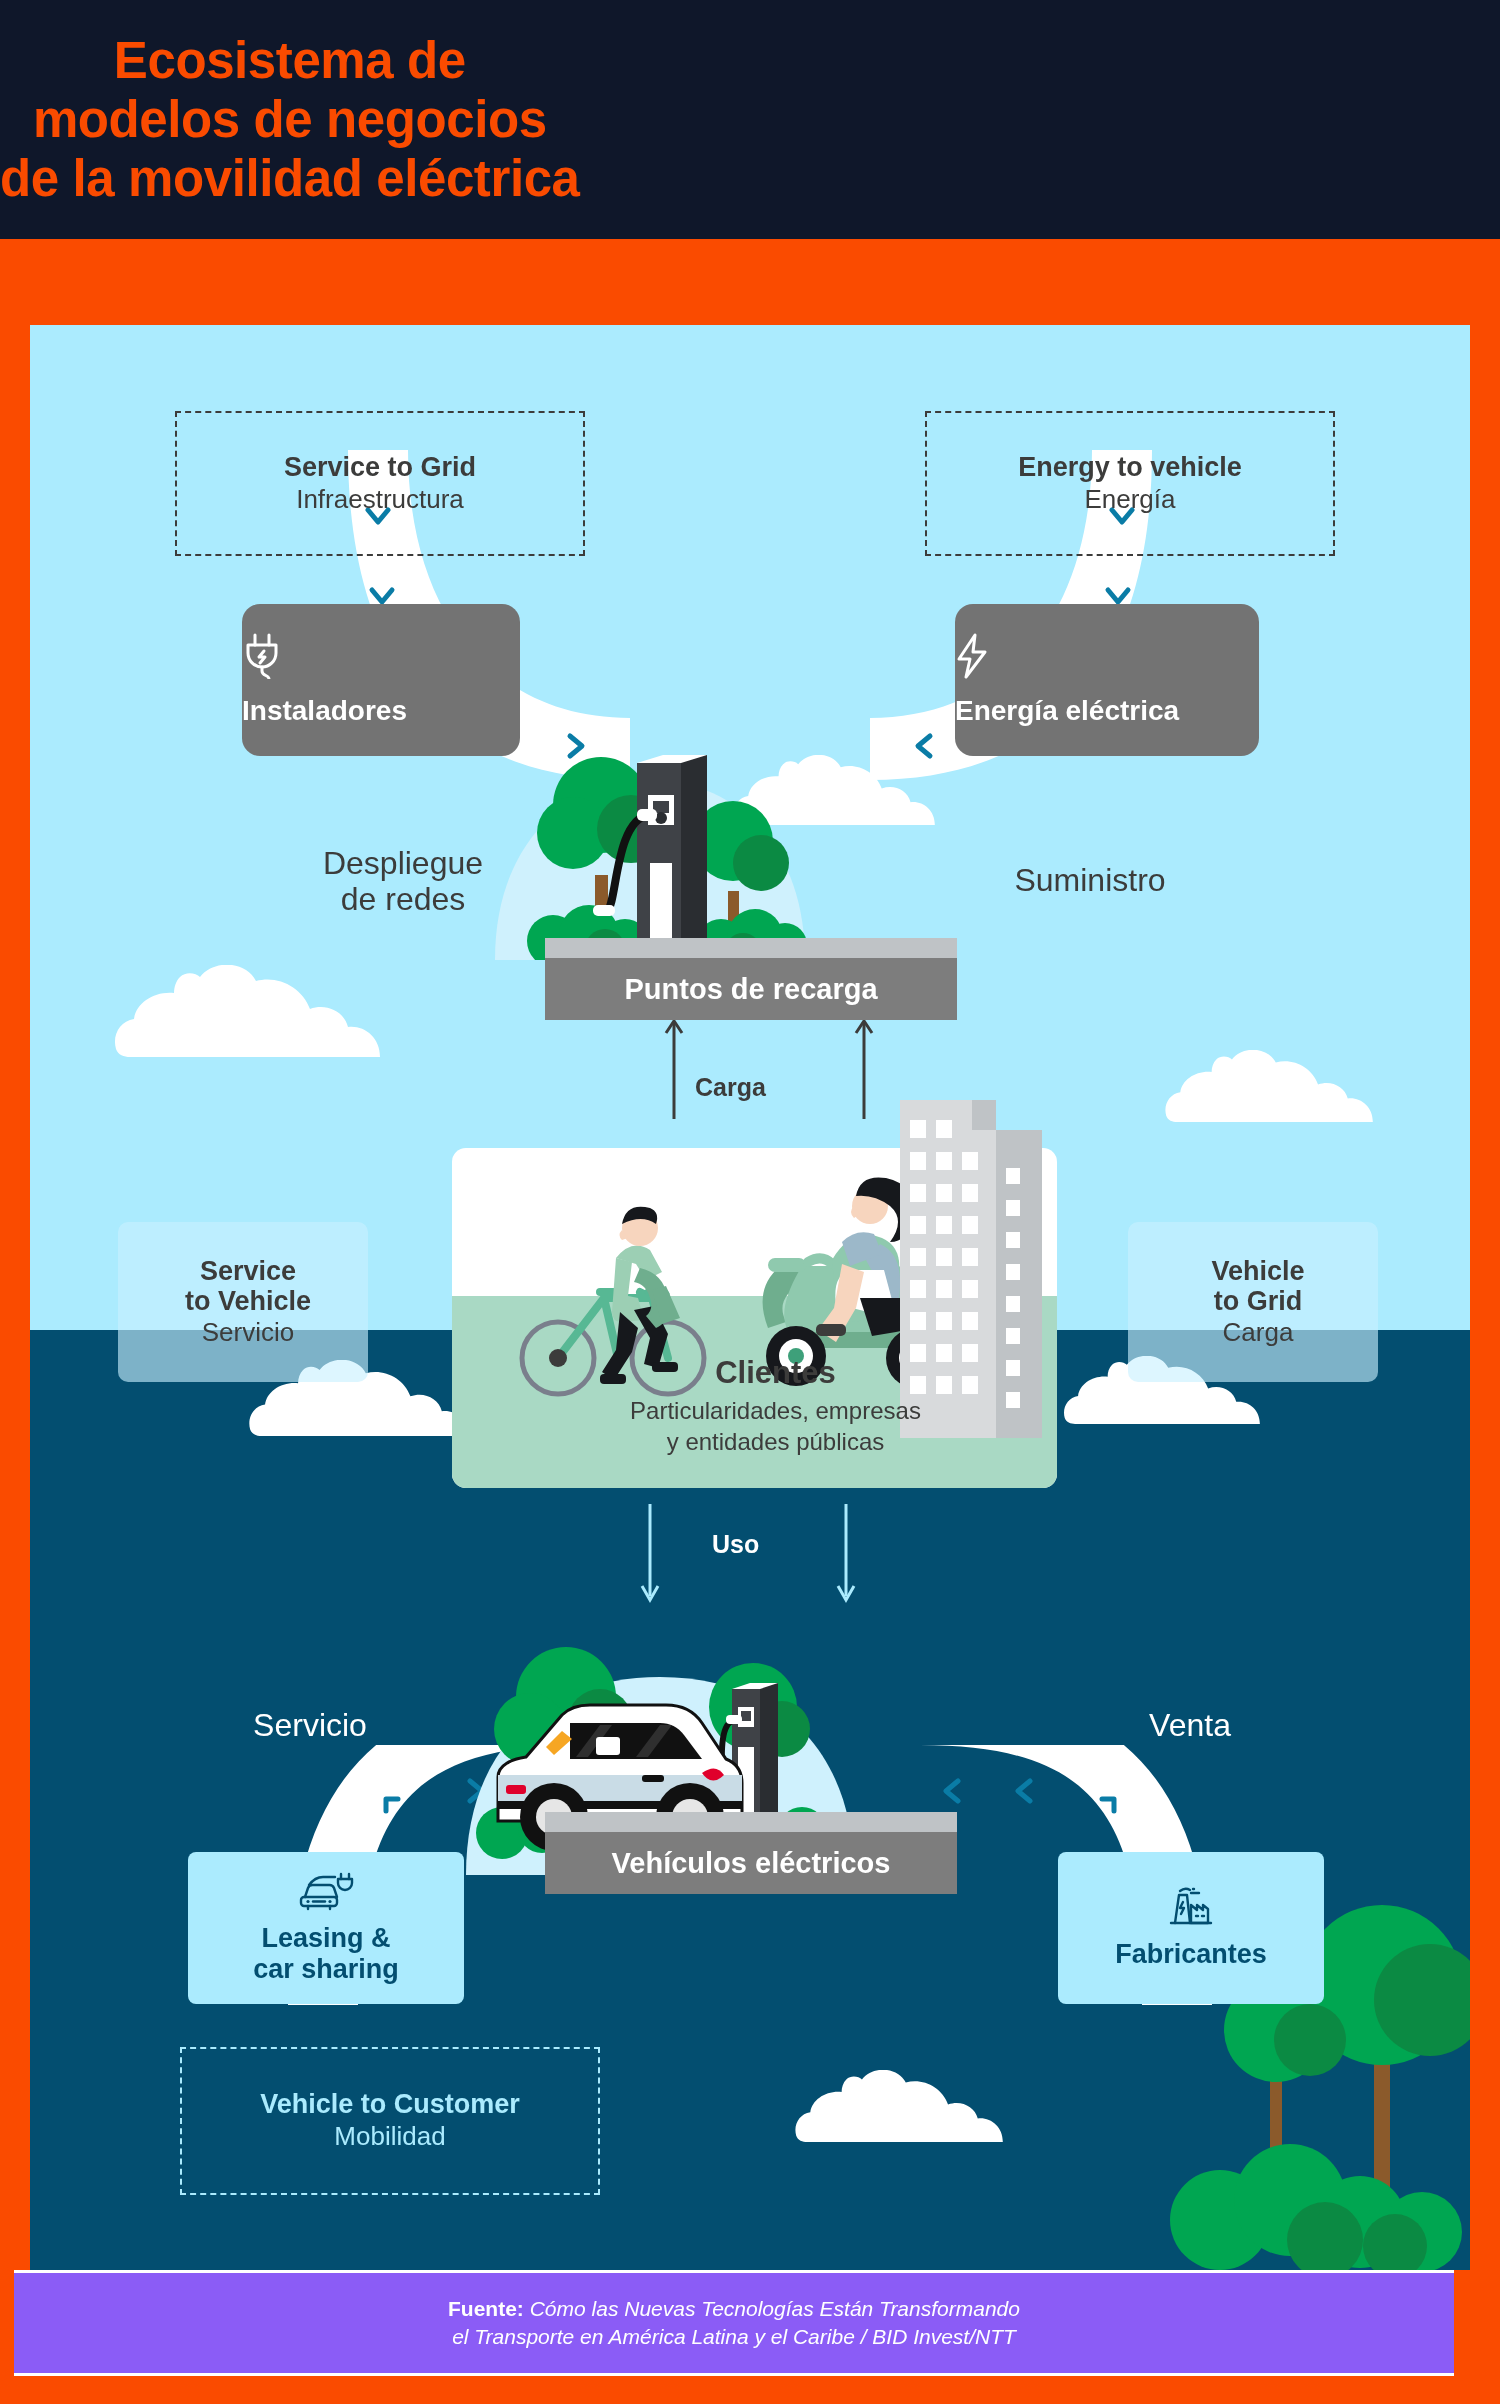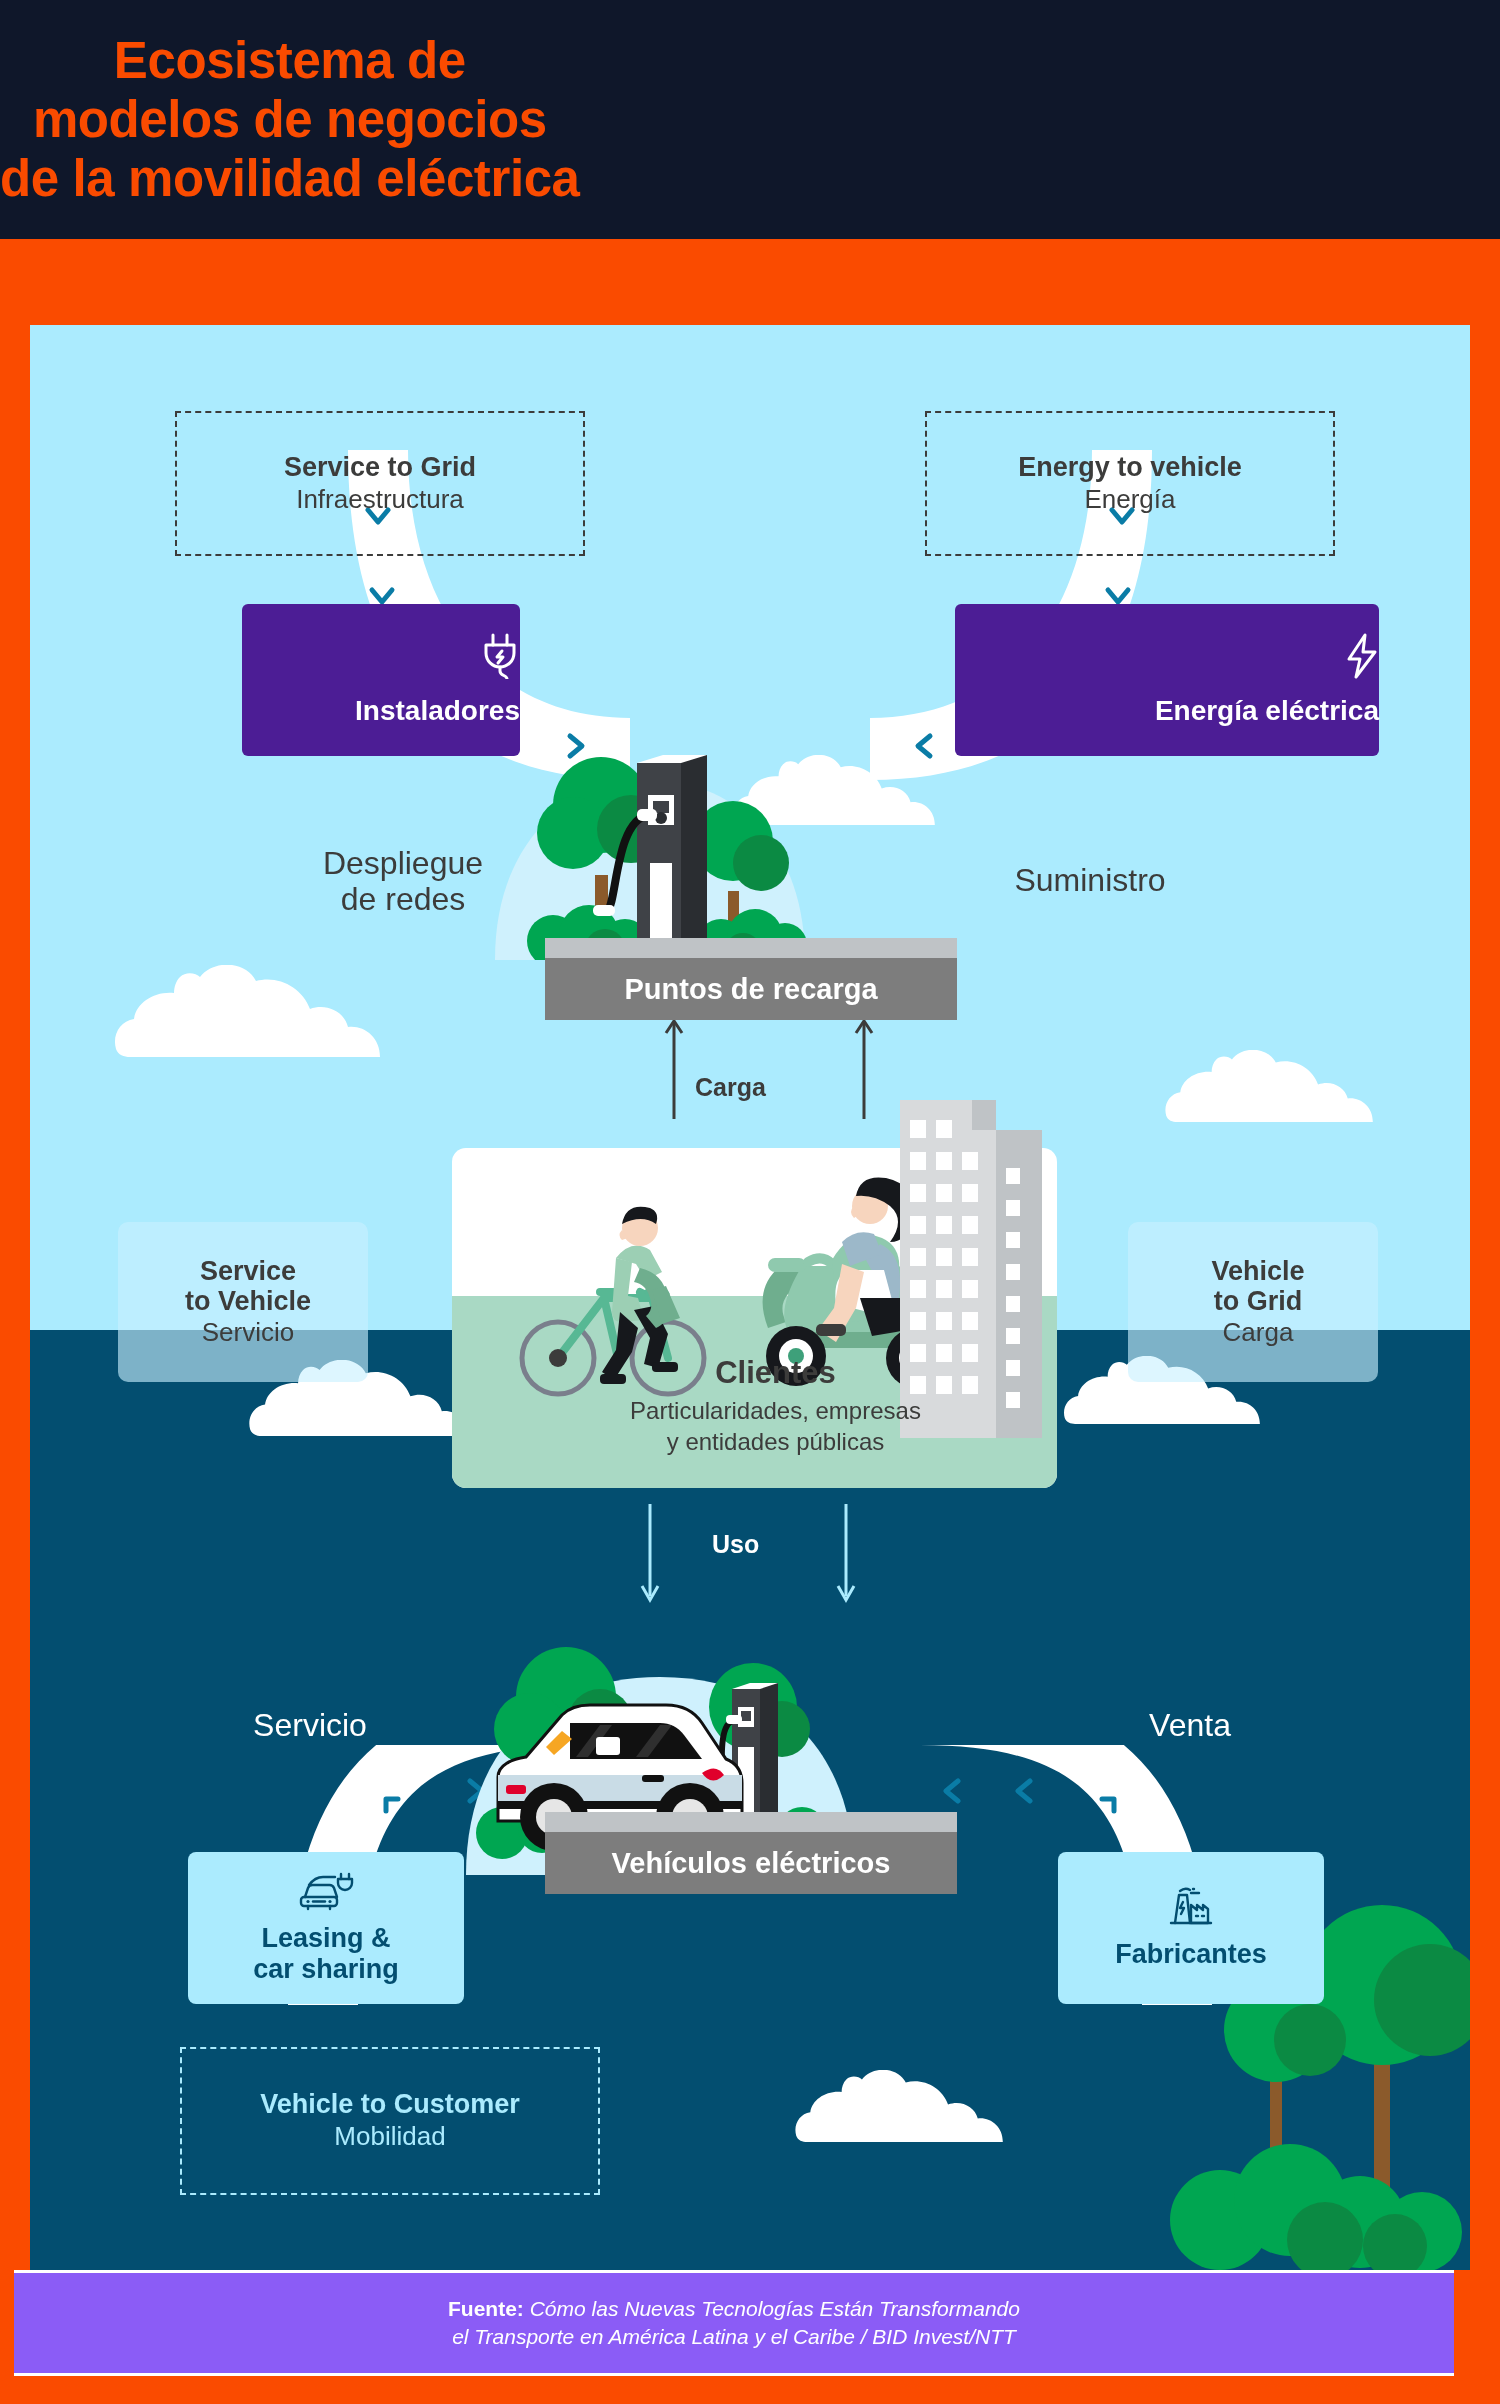--- a/index.html
+++ b/index.html
@@ -50,22 +50,22 @@
     text-align:center;
   }
   .dashed-box .en{ font-weight:bold; font-size:27px; color:#3C3C3B; line-height:1.18; }
   .dashed-box .es{ font-size:26px; color:#3C3C3B; line-height:1.2; }
   .dashed-box.on-dark{ border-color:#ABEBFE; }
   .dashed-box.on-dark .en{ color:#ABEBFE; }
   .dashed-box.on-dark .es{ color:#ABEBFE; }
 
   
   .teal-card{
-    position:absolute; background:#4c1d95; border-radius:6px;
-    display:flex; flex-direction:column; align-items:flex-end; justify-content:center;
+    position:absolute; background:#737373; border-radius:18px;
+    display:flex; flex-direction:column; align-items:flex-start; justify-content:center;
     gap:16px;
   }
   .teal-card .lbl{ color:#ffffff; font-weight:bold; font-size:28px; }
 
   
   .lb-card{
     position:absolute; background:#ABEBFE; border-radius:8px;
     display:flex; flex-direction:column; align-items:center; justify-content:center;
     gap:12px;
   }
@@ -343,21 +343,21 @@
       <line x1="13" y1="2" x2="13" y2="12"></line>
       <line x1="27" y1="2" x2="27" y2="12"></line>
       <path d="M6 12h28v8a14 14 0 0 1-14 14 14 14 0 0 1-14-14z"></path>
       <path d="M20 34v4c0 5 7 4 7 8"></path>
       <polyline points="22,18 17,24 23,24 18,30"></polyline>
     </g>
   </svg>
   <div class="lbl">Instaladores</div>
 </div>
 
-<div class="teal-card" style="left:955px;top:604px;width:424px;height:152px;">
+<div class="teal-card" style="left:955px;top:604px;width:304px;height:152px;">
   <svg width="34" height="46" viewBox="0 0 34 46">
     <polygon points="20,2 4,26 15,26 11,44 30,19 18,19" fill="none" stroke="#ffffff" stroke-width="3" stroke-linejoin="round"></polygon>
   </svg>
   <div class="lbl">Energía eléctrica</div>
 </div>
 
 <div class="lb-card" style="left:188px;top:1852px;width:276px;height:152px;">
   <svg width="58" height="40" viewBox="0 0 58 40">
     <g stroke="#034E70" stroke-width="2.4" fill="none" stroke-linecap="round" stroke-linejoin="round">
       <path d="M8 26 l3-9a5 5 0 0 1 5-3h16a5 5 0 0 1 5 3l3 9"></path>

